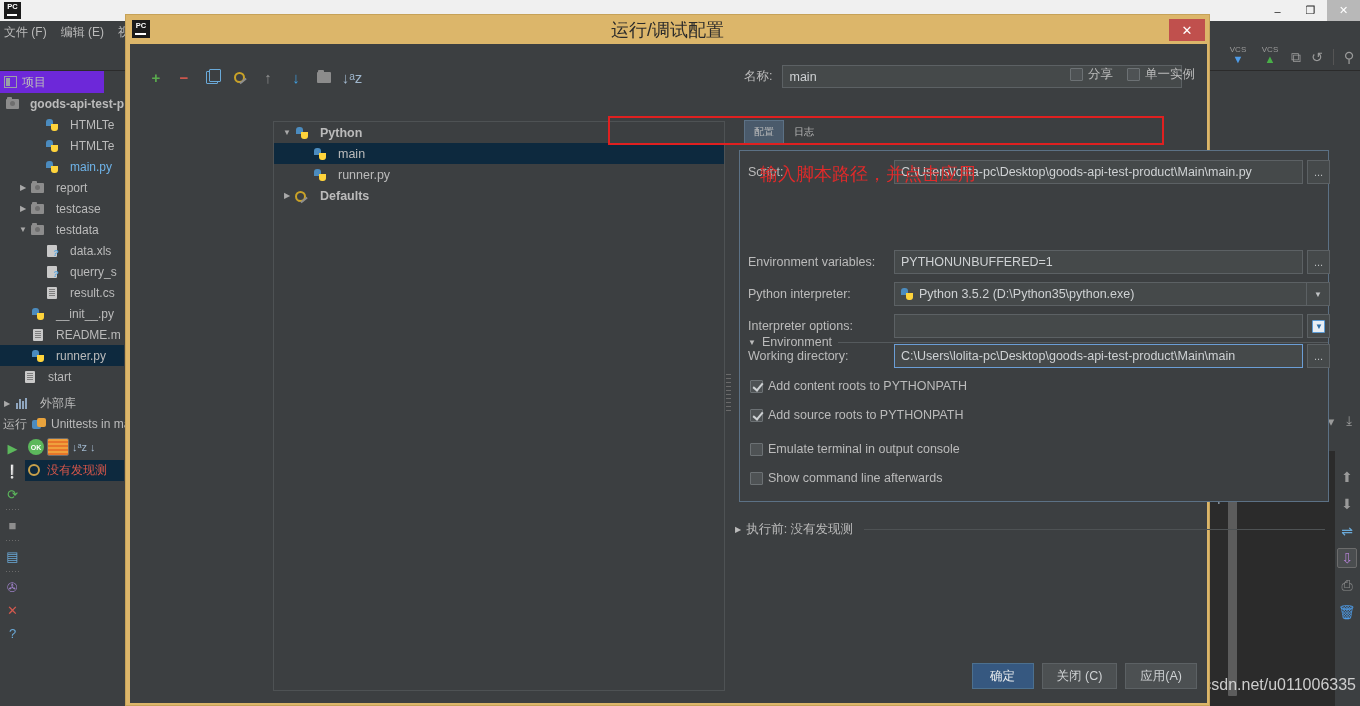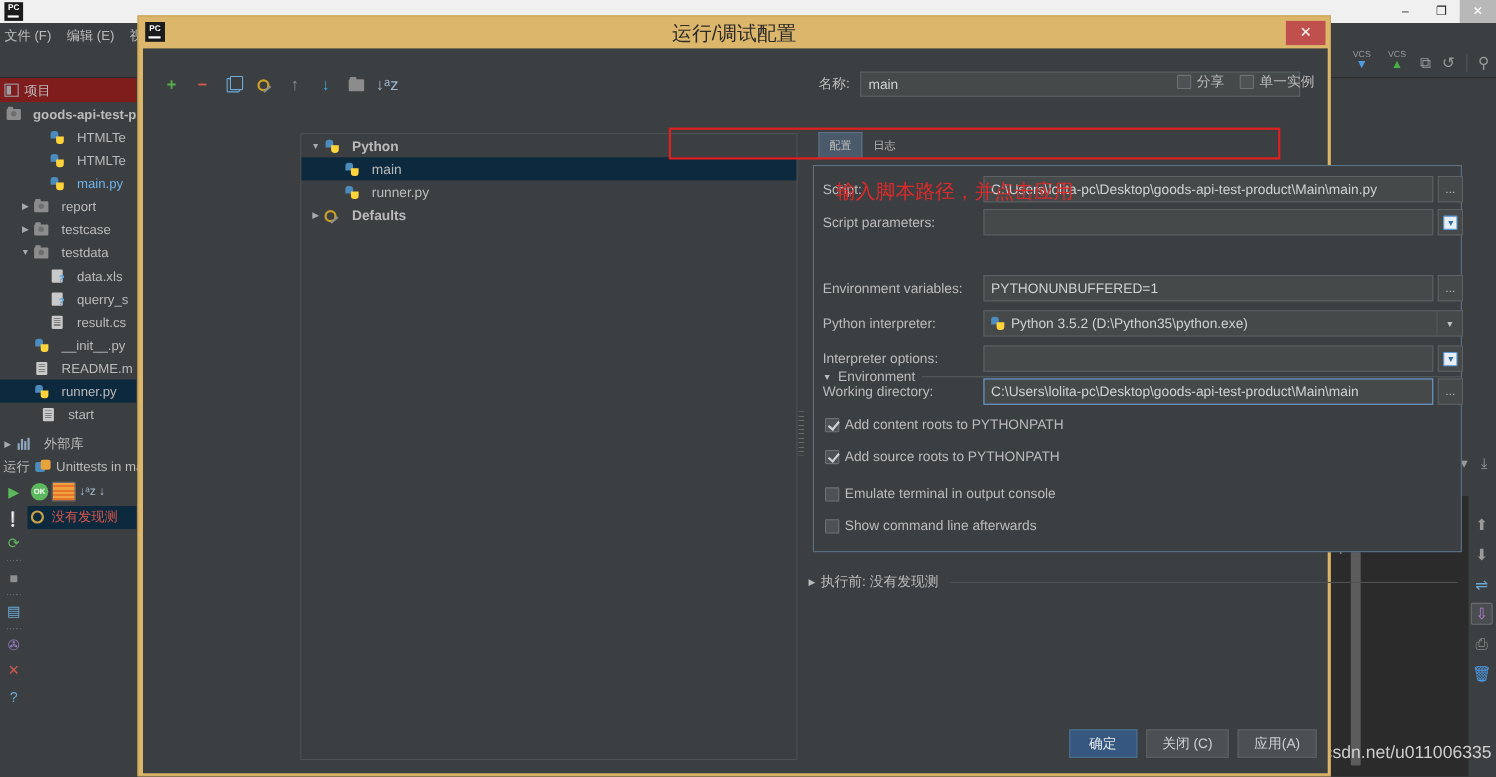--- a/index.html
+++ b/index.html
@@ -54,22 +54,22 @@
   .vcs-ico{position:relative;width:22px;height:22px;color:#9a9a9a;font-size:8px;
            display:flex;flex-direction:column;align-items:center;justify-content:flex-start;line-height:8px;text-align:right;}
   .vcs-arrow{font-size:11px;line-height:10px;}
   .arrow-blue{color:#4e9ce8;}
   .arrow-green{color:#49b048;}
   .ico-grey{color:#9a9a9a;font-size:14px;}
   .tb-sep{width:1px;height:16px;background:#555;}
 
   
   .proj-header{
-    position:absolute;left:0;top:50px;width:124px;height:22px;
-    background:#7f1d1d;display:flex;align-items:center;gap:5px;padding-left:4px;
+    position:absolute;left:0;top:50px;width:104px;height:22px;
+    background:#6d28d9;display:flex;align-items:center;gap:5px;padding-left:4px;
     font-size:12px;color:#bbbbbb;
   }
   .proj-ico{
     width:13px;height:12px;border:1px solid #9aa0a6;position:relative;
   }
   .proj-ico:after{content:"";position:absolute;left:1px;top:1px;width:4px;height:8px;background:#9aa0a6;}
 
   .proj-tree{
     position:absolute;left:0;top:72px;width:124px;height:321px;
     background:#3c3f41;overflow:hidden;
@@ -423,21 +423,21 @@
             </span>
           </span>
         <span class="lbl">README.m</span>
       </div>
       <div class="tv-row sel" style="padding-left:30px">
         <span class="ico">
             <span class="py-ico"></span>
           </span>
         <span class="lbl">runner.py</span>
       </div>
-      <div class="tv-row" style="padding-left:36px">
+      <div class="tv-row" style="padding-left:22px">
         <span class="ico">
             <span class="file-ico">
               <i class="lines"></i>
             </span>
           </span>
         <span class="lbl">start</span>
       </div>
     </div>
 
     <div class="ext-lib">
@@ -587,27 +587,20 @@
         </div>
 
         <div class="panel">
 
           <div class="frow" style="top:8px">
             <span class="flabel">Script:</span>
             <span class="txt fi">C:\Users\lolita-pc\Desktop\goods-api-test-product\Main\main.py</span>
             <span class="btn-sq">...</span>
           </div>
 
-          <div class="frow" style="top:38px">
-            <span class="flabel">Script parameters:</span>
-            <span class="txt fi"></span>
-            <span class="btn-macro">
-                <span class="macro-glyph"></span>
-              </span>
-          </div>
 
           <div class="env-head">
             <span style="font-size:8px">▼</span>
             <span>Environment</span>
             <span class="env-line"></span>
           </div>
 
           <div class="frow" style="top:98px">
             <span class="flabel">Environment variables:</span>
             <span class="txt fi">PYTHONUNBUFFERED=1</span>

